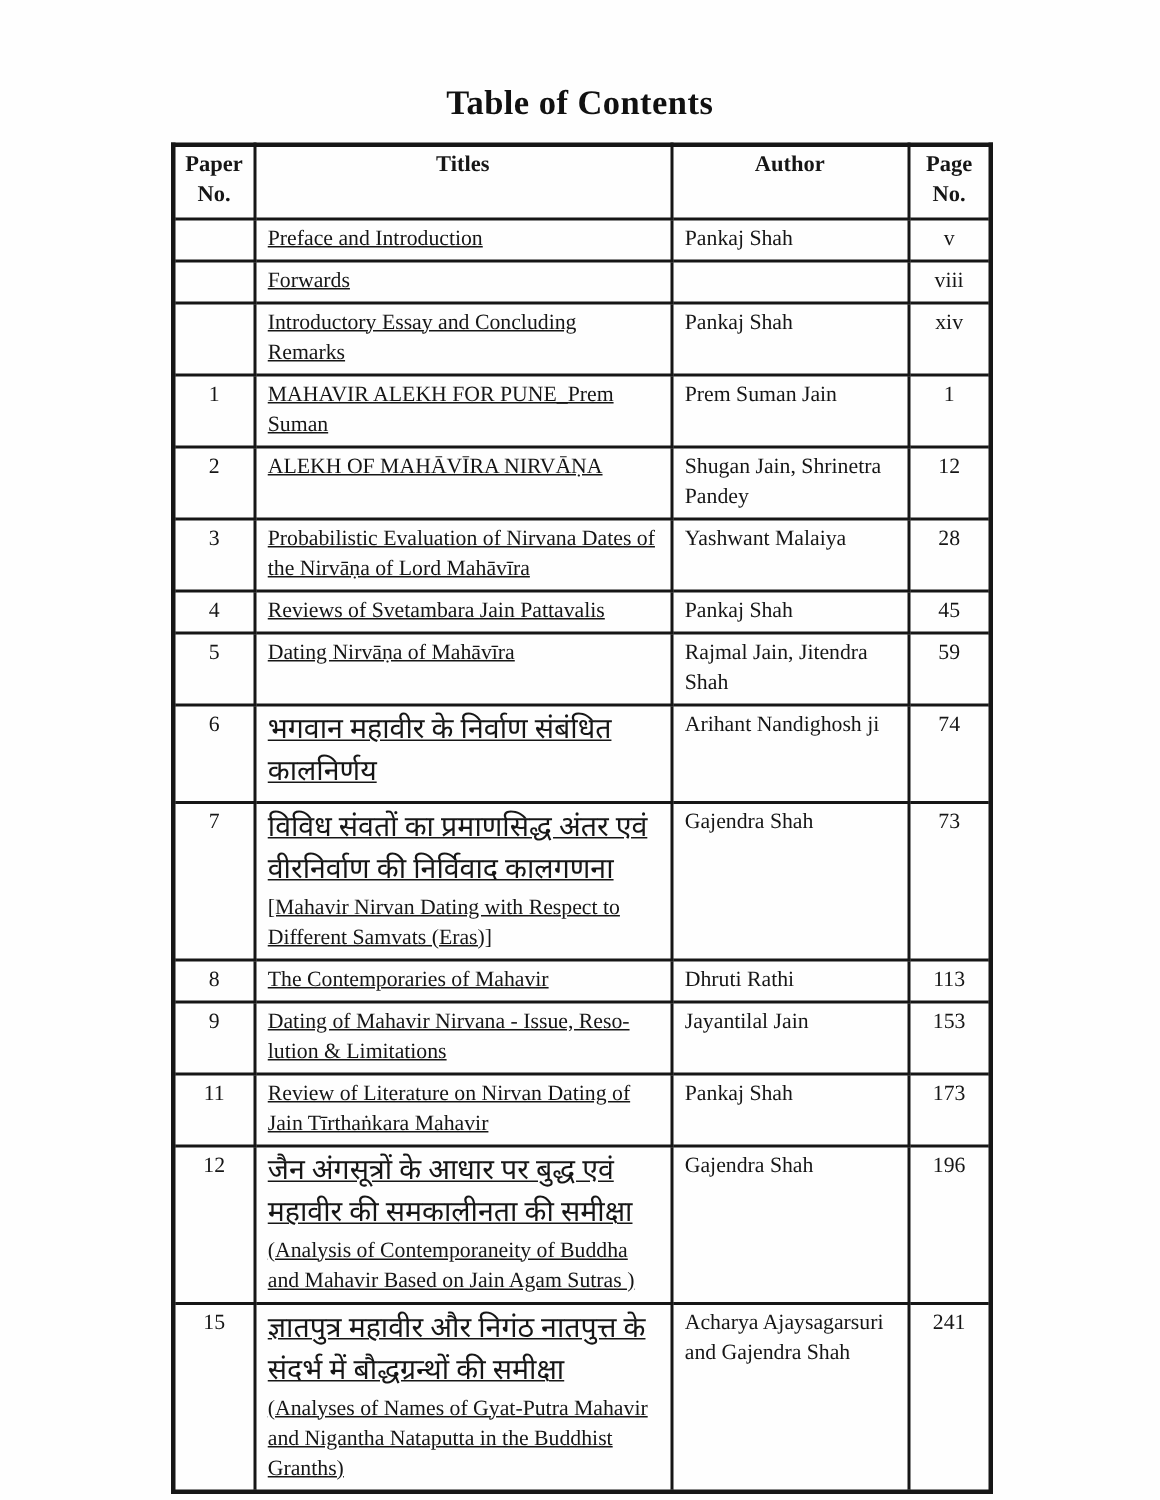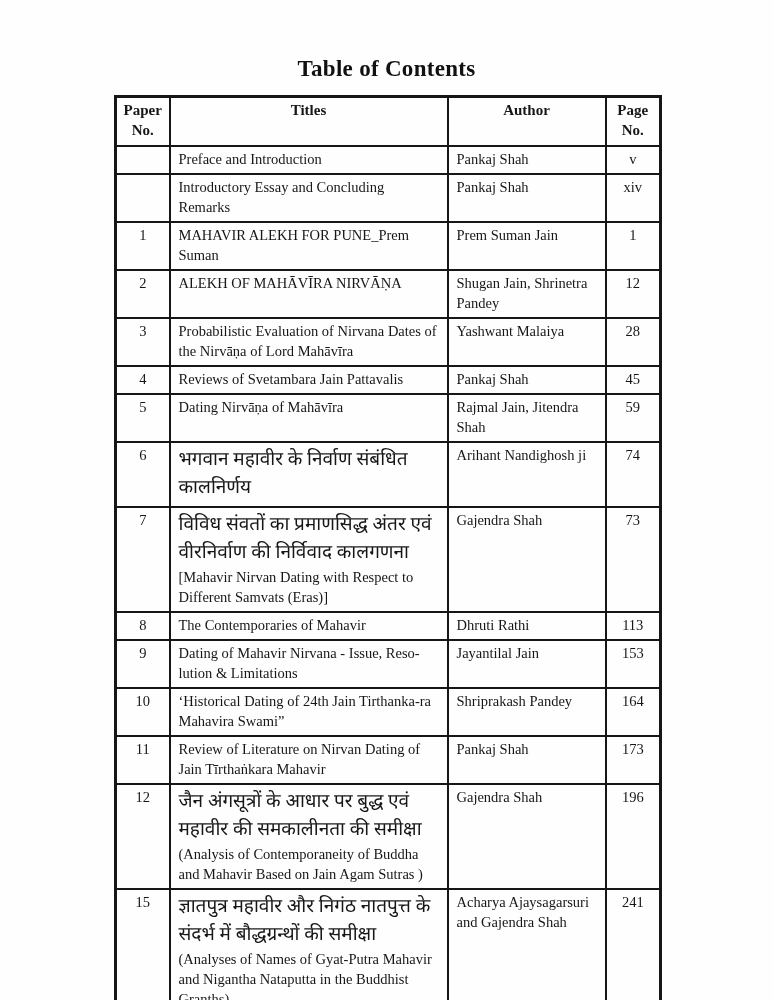--- a/index.html
+++ b/index.html
@@ -49,21 +49,21 @@
   table.toc td {
     font-size: 14.5px;
     line-height: 1.38;
     padding: 2px 8px 4px;
   }
   td.col-no, td.col-page {
     text-align: center;
     padding-left: 2px;
     padding-right: 2px;
   }
-  td.col-title { white-space: pre-line; }
+  td.col-title { white-space: pre-line; text-decoration: underline; }
   .seg-deva {
     font-size: 19px;
     line-height: 1.5;
     font-family: "Liberation Serif", "DejaVu Sans", serif;
   }
 </style>
 </head>
 <body>
 
 <div class="page">
@@ -86,20 +86,26 @@
         <th>Page
 No.</th>
       </tr>
     </thead>
     <tbody>
         <tr>
           <td class="col-no"></td>
           <td class="col-title"><span class="seg-latin">Preface and Introduction</span></td>
           <td class="col-author">Pankaj Shah</td>
           <td class="col-page">v</td>
+        </tr>
+        <tr>
+          <td class="col-no"></td>
+          <td class="col-title"><span class="seg-latin">Forwards</span></td>
+          <td class="col-author"></td>
+          <td class="col-page">viii</td>
         </tr>
         <tr>
           <td class="col-no"></td>
           <td class="col-title"><span class="seg-latin">Introductory Essay and Concluding Remarks</span></td>
           <td class="col-author">Pankaj Shah</td>
           <td class="col-page">xiv</td>
         </tr>
         <tr>
           <td class="col-no">1</td>
           <td class="col-title"><span class="seg-latin">MAHAVIR ALEKH FOR PUNE_Prem Suman</span></td>
@@ -148,26 +154,20 @@
           <td class="col-author">Dhruti Rathi</td>
           <td class="col-page">113</td>
         </tr>
         <tr>
           <td class="col-no">9</td>
           <td class="col-title"><span class="seg-latin">Dating of Mahavir Nirvana - Issue, Reso-lution &amp; Limitations</span></td>
           <td class="col-author">Jayantilal Jain</td>
           <td class="col-page">153</td>
         </tr>
         <tr>
-          <td class="col-no">10</td>
-          <td class="col-title"><span class="seg-latin">‘Historical Dating of 24th Jain Tirthanka-ra Mahavira Swami”</span></td>
-          <td class="col-author">Shriprakash Pandey</td>
-          <td class="col-page">164</td>
-        </tr>
-        <tr>
           <td class="col-no">11</td>
           <td class="col-title"><span class="seg-latin">Review of Literature on Nirvan Dating of Jain Tīrthaṅkara Mahavir</span></td>
           <td class="col-author">Pankaj Shah</td>
           <td class="col-page">173</td>
         </tr>
         <tr>
           <td class="col-no">12</td>
           <td class="col-title"><span class="seg-deva">जैन अंगसूत्रों के आधार पर बुद्ध एवं महावीर की समकालीनता की समीक्षा</span><span class="seg-latin">
 (Analysis of Contemporaneity of Buddha and Mahavir Based on Jain Agam Sutras )</span></td>
           <td class="col-author">Gajendra Shah</td>

